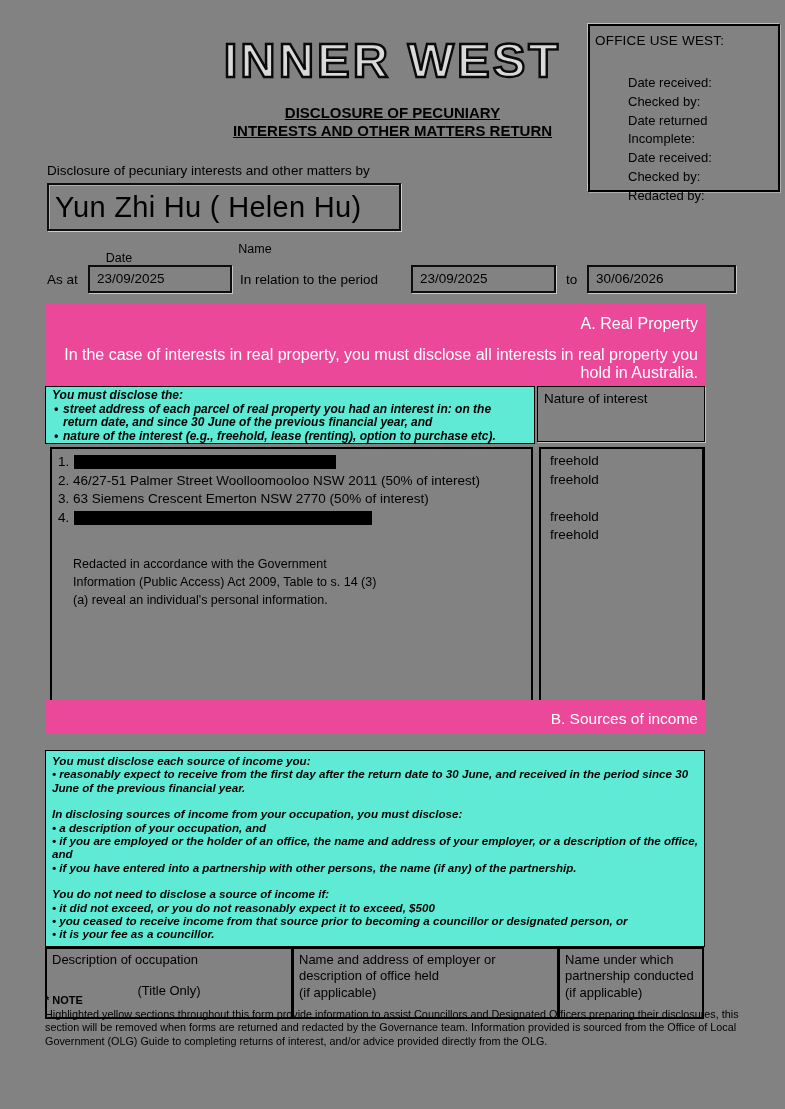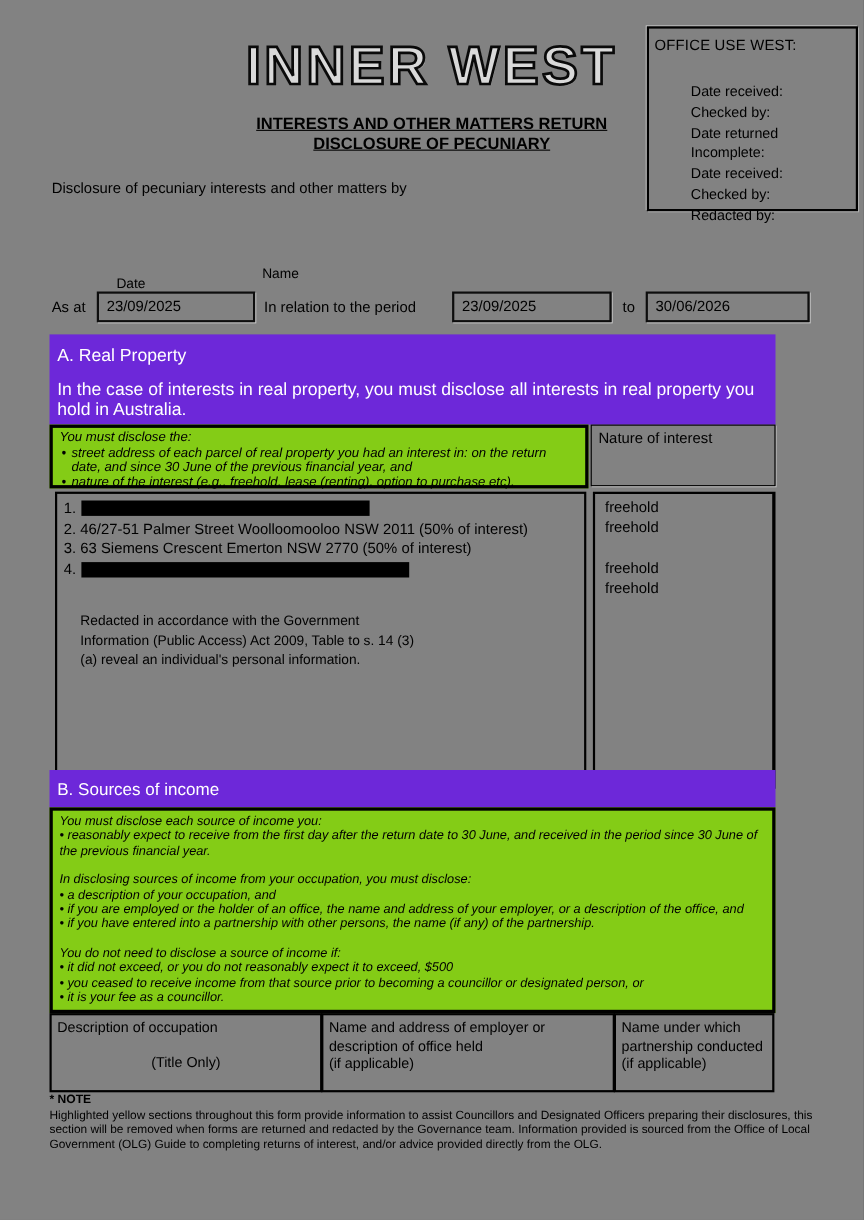--- a/index.html
+++ b/index.html
@@ -69,30 +69,30 @@
   }
   .f1 { left: 88px;  width: 144px; }
   .f2 { left: 411px; width: 145px; }
   .f3 { left: 587px; width: 149px; }
 
   
   .section { position: absolute; left: 45px; width: 660px; }
   .section-a { top: 304px; }
   .section-b { top: 700px; }
 
-  .band { background: #6d28d9; color: #fff; padding: 11px 7px 3px 7px; }
+  .band { background: #ec4899; color: #fff; padding: 11px 7px 3px 7px; text-align: right; }
   .band-title { font-size: 16px; }
   .band-sub { font-size: 16px; margin-top: 13px; padding-bottom: 1px; }
   .band-b { padding: 10px 7px 6px 7px; }
   .band-b .band-title { font-size: 15.5px; }
 
   .yellow {
-    background: #84cc16;
-    border: 3px solid #000000;
-    font-style: italic; font-weight: normal;
+    background: #5eead4;
+    border: 1px solid #000000;
+    font-style: italic; font-weight: bold;
   }
 
   .a-row1 { display: flex; }
   .a-instructions {
     width: 490px; height: 58px;
     padding: 2px 6px;
     font-size: 12px; line-height: 13.5px;
   }
   .hang { position: relative; padding-left: 11px; }
   .hang::before { content: "\2022"; position: absolute; left: 2px; }
@@ -116,21 +116,21 @@
   .redaction-note { margin-top: 28px; margin-left: 15px; font-size: 12.5px; line-height: 18px; }
   .nature-box {
     margin-left: 6px; width: 166px; height: 270px;
     border: 2px solid #000; border-right-width: 3px; border-bottom-width: 3px;
     padding: 3px 9px;
     font-size: 13.5px; line-height: 18.6px;
   }
   .spacer-line { height: 18.6px; }
 
   .b-instructions {
-    margin-top: 0; padding: 3px 6px 5px 6px;
+    margin-top: 16px; padding: 3px 6px 5px 6px;
     font-size: 11.6px; line-height: 13.4px;
   }
   .b-instructions .bullet::before { content: "\2022\00a0 "; }
   .para-gap { margin-top: 13px; }
 
   .b-table { display: flex; height: 72px; }
   .cell {
     border: 2px solid #000;
     padding: 3px 5px;
     font-size: 13px; line-height: 16.5px;
@@ -159,26 +159,29 @@
       <div>Incomplete:</div>
       <div>Date received:</div>
       <div>Checked by:</div>
       <div>Redacted by:</div>
     </div>
   </div>
 
   <div class="logo">INNER WEST</div>
 
   <div class="doc-title">
+    <div>DISCLOSURE OF PECUNIARY</div>
     <div>INTERESTS AND OTHER MATTERS RETURN</div>
-    <div>DISCLOSURE OF PECUNIARY</div>
   </div>
 
   <div class="intro-line">Disclosure of pecuniary interests and other matters by</div>
 
+  <div class="name-box">
+    <span>Yun Zhi Hu ( Helen Hu)</span>
+  </div>
   <div class="name-label">Name</div>
   <div class="date-label">Date</div>
 
   <span class="row-label lbl-asat">As at</span>
   <div class="field f1">
     <span>23/09/2025</span>
   </div>
   <span class="row-label lbl-period">In relation to the period</span>
   <div class="field f2">
     <span>23/09/2025</span>

